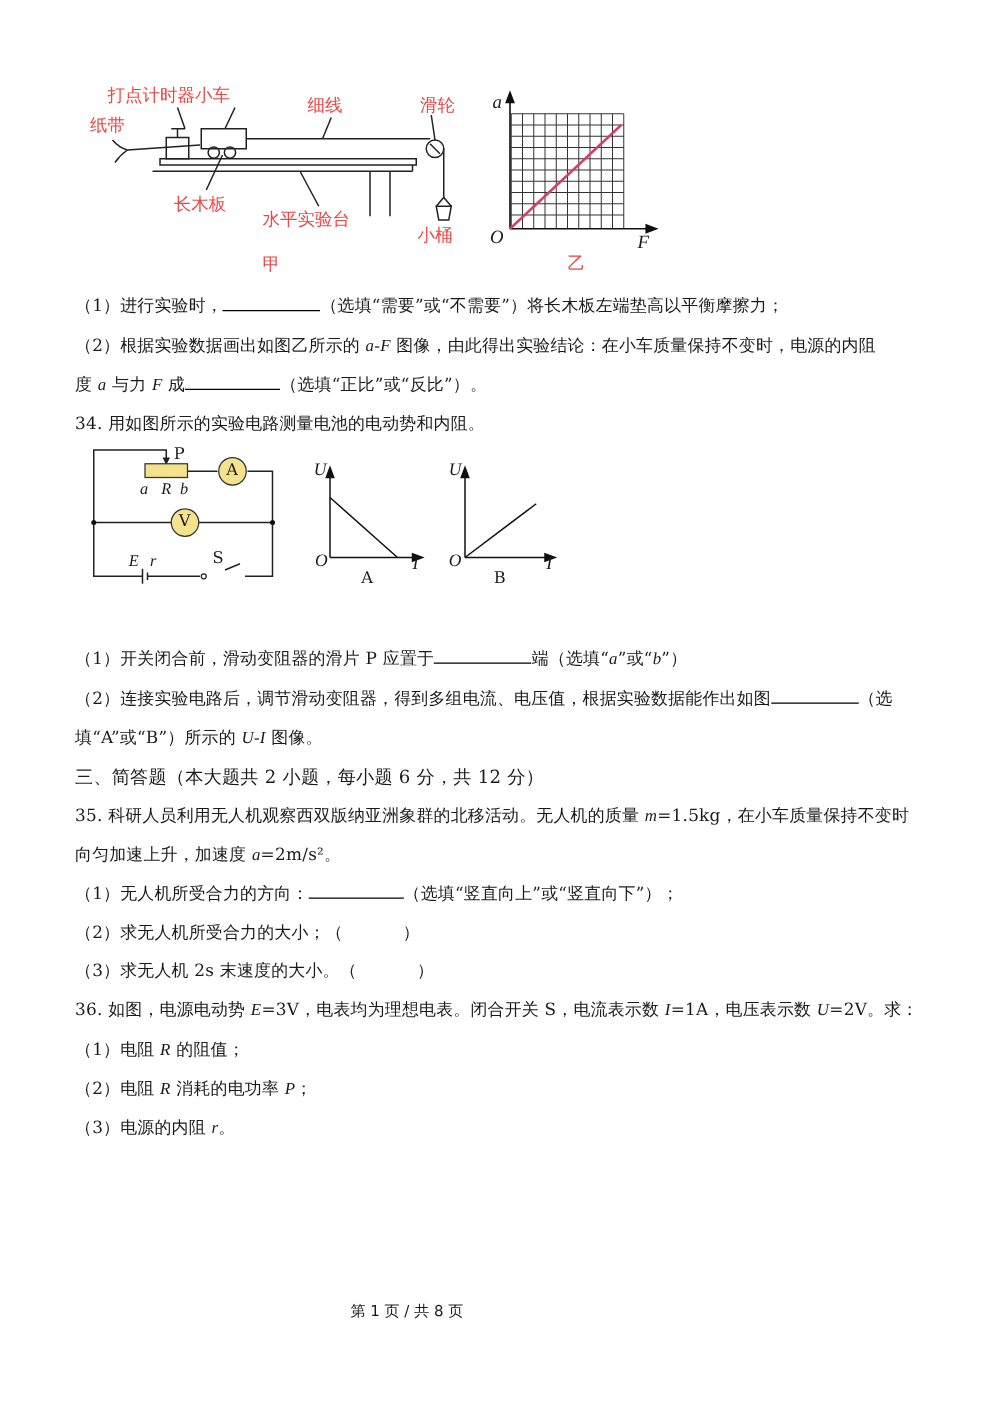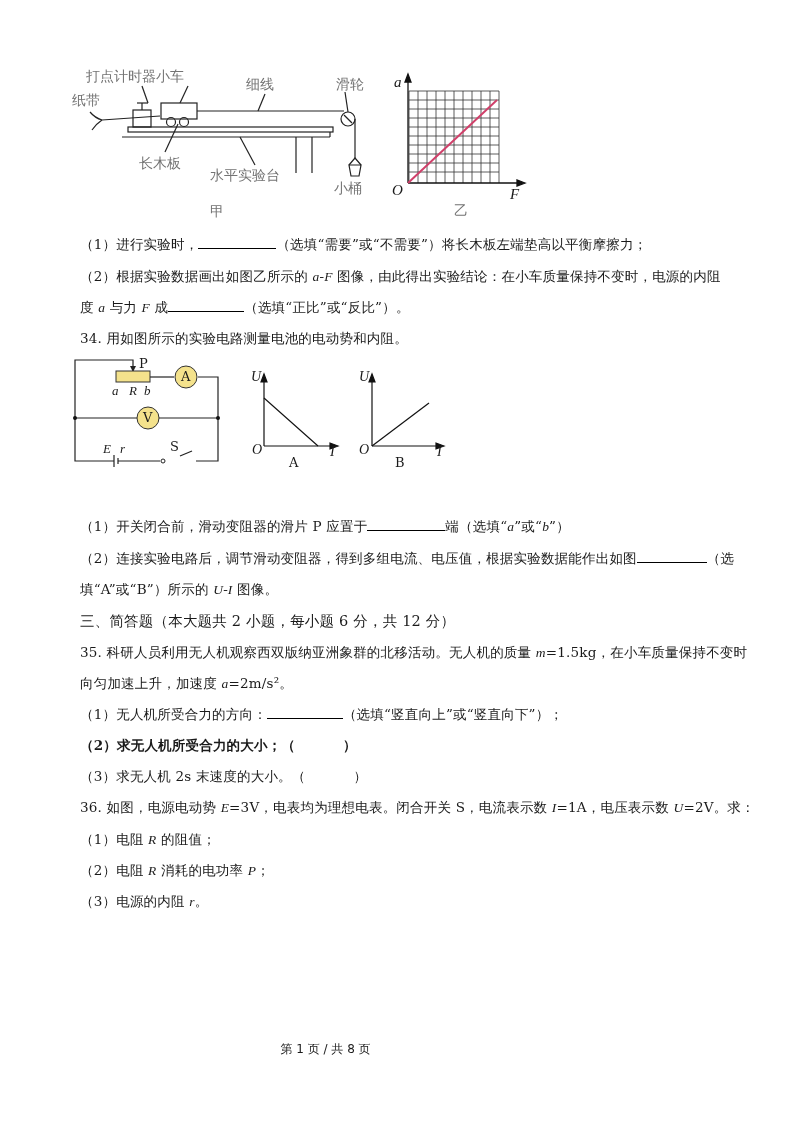--- a/index.html
+++ b/index.html
@@ -1,23 +1,23 @@
 <!DOCTYPE html>
 <html><head>
 <meta charset="utf-8">
 <style>
   html, body { margin:0; padding:0; background:#ffffff; }
   body { width:793px; height:1122px; position:relative; overflow:hidden;
          font-family:"DejaVu Serif","Liberation Serif",serif; color:#1a1a1a; }
   .abs { position:absolute; }
-  .line { position:absolute; left:80px; font-size:13.5px; white-space:nowrap; letter-spacing:0.2px; }
+  .line { position:absolute; left:60px; font-size:13.5px; white-space:nowrap; letter-spacing:0.2px; }
   .blank { display:inline-block; border-bottom:1px solid #000; height:12px; vertical-align:baseline; }
   .paren { display:inline-block; width:48px; }
   i.var { font-family:"Liberation Serif",serif; font-style:italic; }
-  .lbl { position:absolute; font-size:14px; font-family:"DejaVu Sans","Liberation Sans",sans-serif; color:#737373; }
+  .lbl { position:absolute; font-size:14px; font-family:"DejaVu Sans","Liberation Sans",sans-serif; color:#ef4444; }
   .footer { position:absolute; top:1041px; left:0; width:651px; text-align:center; font-size:12px;
             font-family:"DejaVu Sans","Liberation Sans",sans-serif; }
 </style>
 </head>
 <body>
 
 <div class="abs" style="left:60px;top:60px;width:320px;height:170px;">
   <svg width="320" height="170">
     <g stroke="#222" stroke-width="1.2" fill="none">
 
@@ -197,21 +197,21 @@
 
 <div class="line" style="top:644px;">
   <span>35. 科研人员利用无人机观察西双版纳亚洲象群的北移活动。无人机的质量 </span><i class="var">m</i><span>=1.5kg</span><span>，在小车质量保持不变时</span>
 </div>
 <div class="line" style="top:675px;">
   <span>向匀加速上升，加速度 </span><i class="var">a</i><span>=2m/s²</span><span>。</span>
 </div>
 <div class="line" style="top:706px;">
   <span>（1）无人机所受合力的方向：</span><span class="blank" style="width:76px;"></span><span>（选填“竖直向上”或“竖直向下”）；</span>
 </div>
-<div class="line" style="top:737px;font-weight:bold;">
+<div class="line" style="top:737px;">
   <span>（2）求无人机所受合力的大小；（</span><span class="paren"></span><span>）</span>
 </div>
 <div class="line" style="top:768px;">
   <span>（3）求无人机 2s 末速度的大小。（</span><span class="paren"></span><span>）</span>
 </div>
 
 <div class="line" style="top:799px;">
   <span>36. 如图，电源电动势 </span><i class="var">E</i><span>=3V，电表均为理想电表。闭合开关 S，电流表示数 </span><i class="var">I</i><span>=1A，电压表示数 </span><i class="var">U</i><span>=2V。求：</span>
 </div>
 <div class="line" style="top:831px;">

